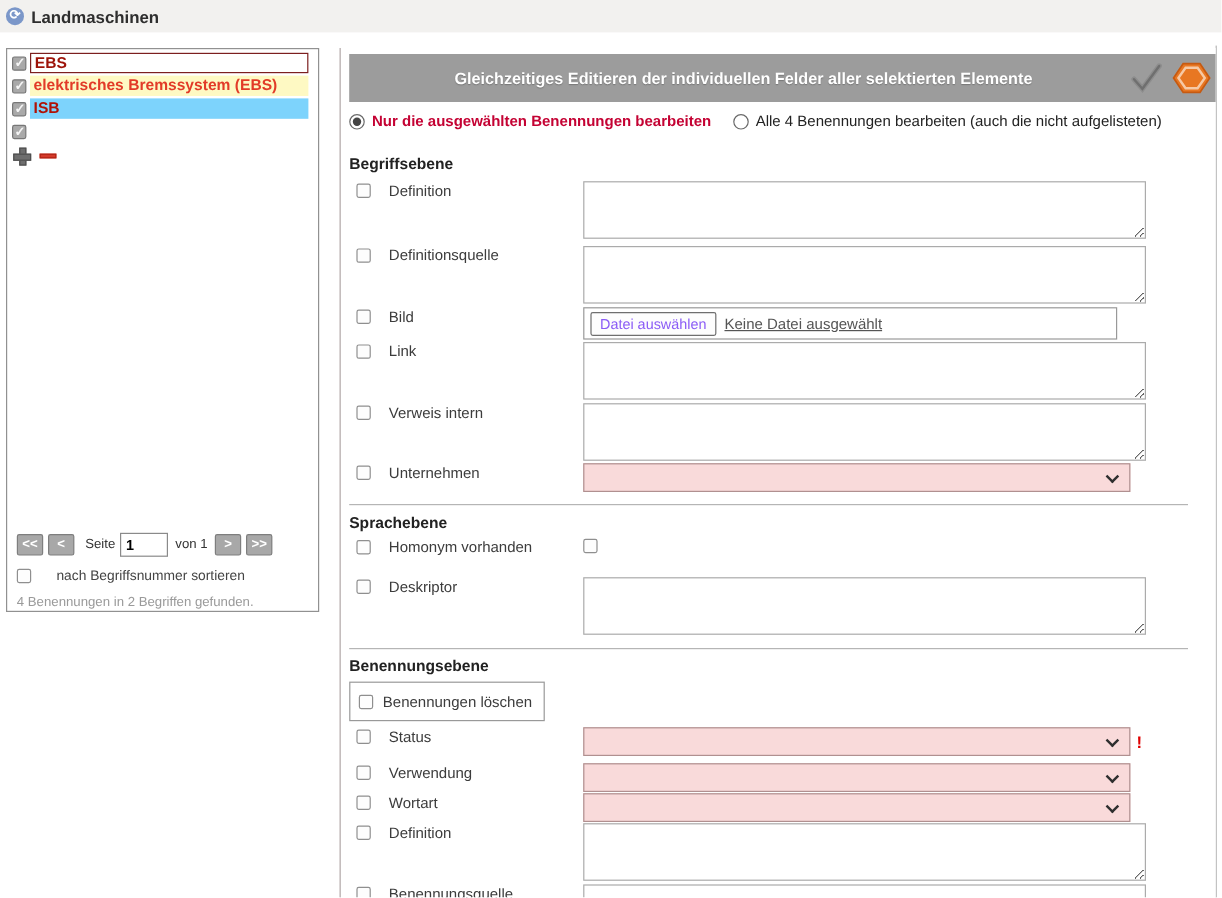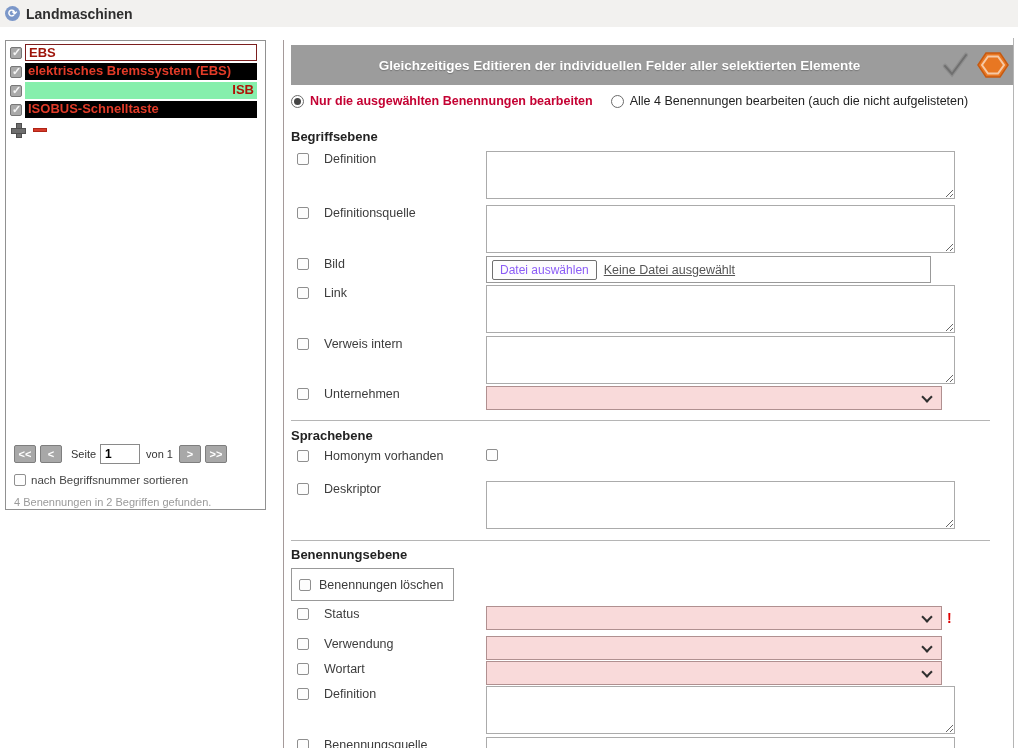--- a/index.html
+++ b/index.html
@@ -23,38 +23,38 @@
   .term-row { display: flex; align-items: center; height: 19px; }
   .cbx { width: 12px; height: 12px; border: 1px solid #8f8f8f; background: #fdfdfd;
     border-radius: 2px; flex: none; position: relative; }
   .cbx.checked { background: #a9a9a9; border-color: #777; }
   .cbx.checked::after { content: "\2713"; position: absolute; left: 1px; top: -2px;
     color: #f5f5f5; font-size: 11px; font-weight: bold; }
   .term-row .cbx { margin: 0 3px 0 4px; }
   .term { flex: 1; margin-right: 8px; height: 17px; line-height: 16px; padding: 0 3px;
     font-size: 13px; font-weight: bold; white-space: nowrap; overflow: hidden; }
   .term.sel { background: #fff; border: 1px solid #7c1f1f; color: #9d1309; }
-  .term.graydark { background: #86efac; color: #b01206; text-align: right; }
-  .term.graybright { background: #000000; color: #e23b28; }
+  .term.graydark { background: #7dd3fc; color: #b01206; }
+  .term.graybright { background: #fef9c3; color: #e23b28; }
   .addremove { display: flex; align-items: center; gap: 9px; margin: 4px 0 0 5px; }
   .plus-icon { position: relative; width: 13px; height: 13px; }
   .plus-icon::before { content: ""; position: absolute; left: 5px; top: 0; width: 4px; height: 13px;
     background: #6e6e6e; border: 1px solid #4f4f4f; }
   .plus-icon::after { content: ""; position: absolute; left: 0; top: 5px; width: 13px; height: 4px;
     background: #6e6e6e; border: 1px solid #4f4f4f; }
   .minus-icon { width: 14px; height: 4px; background: #d43a2a; border: 1px solid #b02416; }
   .pager { position: absolute; left: 8px; top: 403px; display: flex; align-items: center; }
   .pgbtn { width: 22px; height: 18px; background: #a8a8a8; border: 1px solid #7e7e7e;
     color: #fff; font-size: 11px; font-weight: bold; text-align: center; line-height: 16px;
     border-radius: 2px; margin-right: 4px; }
   .pg-label { font-size: 11px; color: #333; margin: 0 4px 0 5px; }
   .pg-input { width: 40px; height: 20px; border: 1px solid #8a8a8a; font-size: 12px;
     font-weight: bold; padding-left: 4px; font-family: "Liberation Sans", sans-serif; margin-right: 6px; }
   .pg-of { font-size: 11px; color: #333; margin-right: 6px; }
-  .sortrow { position: absolute; left: 8px; top: 433px; display: flex; align-items: center; }
+  .sortrow { position: absolute; left: 8px; top: 433px; display: flex; align-items: center; gap: 16px; }
   .sortrow .cbx { margin-right: 5px; }
   .sort-label { font-size: 11.5px; color: #444; }
   .summary { position: absolute; left: 8px; top: 455px; font-size: 11px; color: #9a9a9a; }
 
   
   .vsep { position: absolute; left: 283px; top: 40px; width: 1px; height: 708px; background: #a59a9a; }
   .vsep-right { position: absolute; left: 1013px; top: 38px; width: 1px; height: 710px; background: #b5b5b5; }
 
   
   .main { position: absolute; left: 284px; top: 40px; width: 729px; height: 708px;
@@ -118,21 +118,20 @@
     <div class="term-row">
       <span class="cbx checked"></span>
       <span class="term graybright">elektrisches Bremssystem (EBS)</span>
     </div>
     <div class="term-row">
       <span class="cbx checked"></span>
       <span class="term graydark">ISB</span>
     </div>
     <div class="term-row">
       <span class="cbx checked"></span>
-      <span class="term graybright">ISOBUS-Schnelltaste</span>
     </div>
   </div>
   <div class="addremove">
     <span class="plus-icon"></span>
     <span class="minus-icon"></span>
   </div>
 
   <div class="pager">
     <span class="pgbtn">&lt;&lt;</span>
     <span class="pgbtn">&lt;</span>

